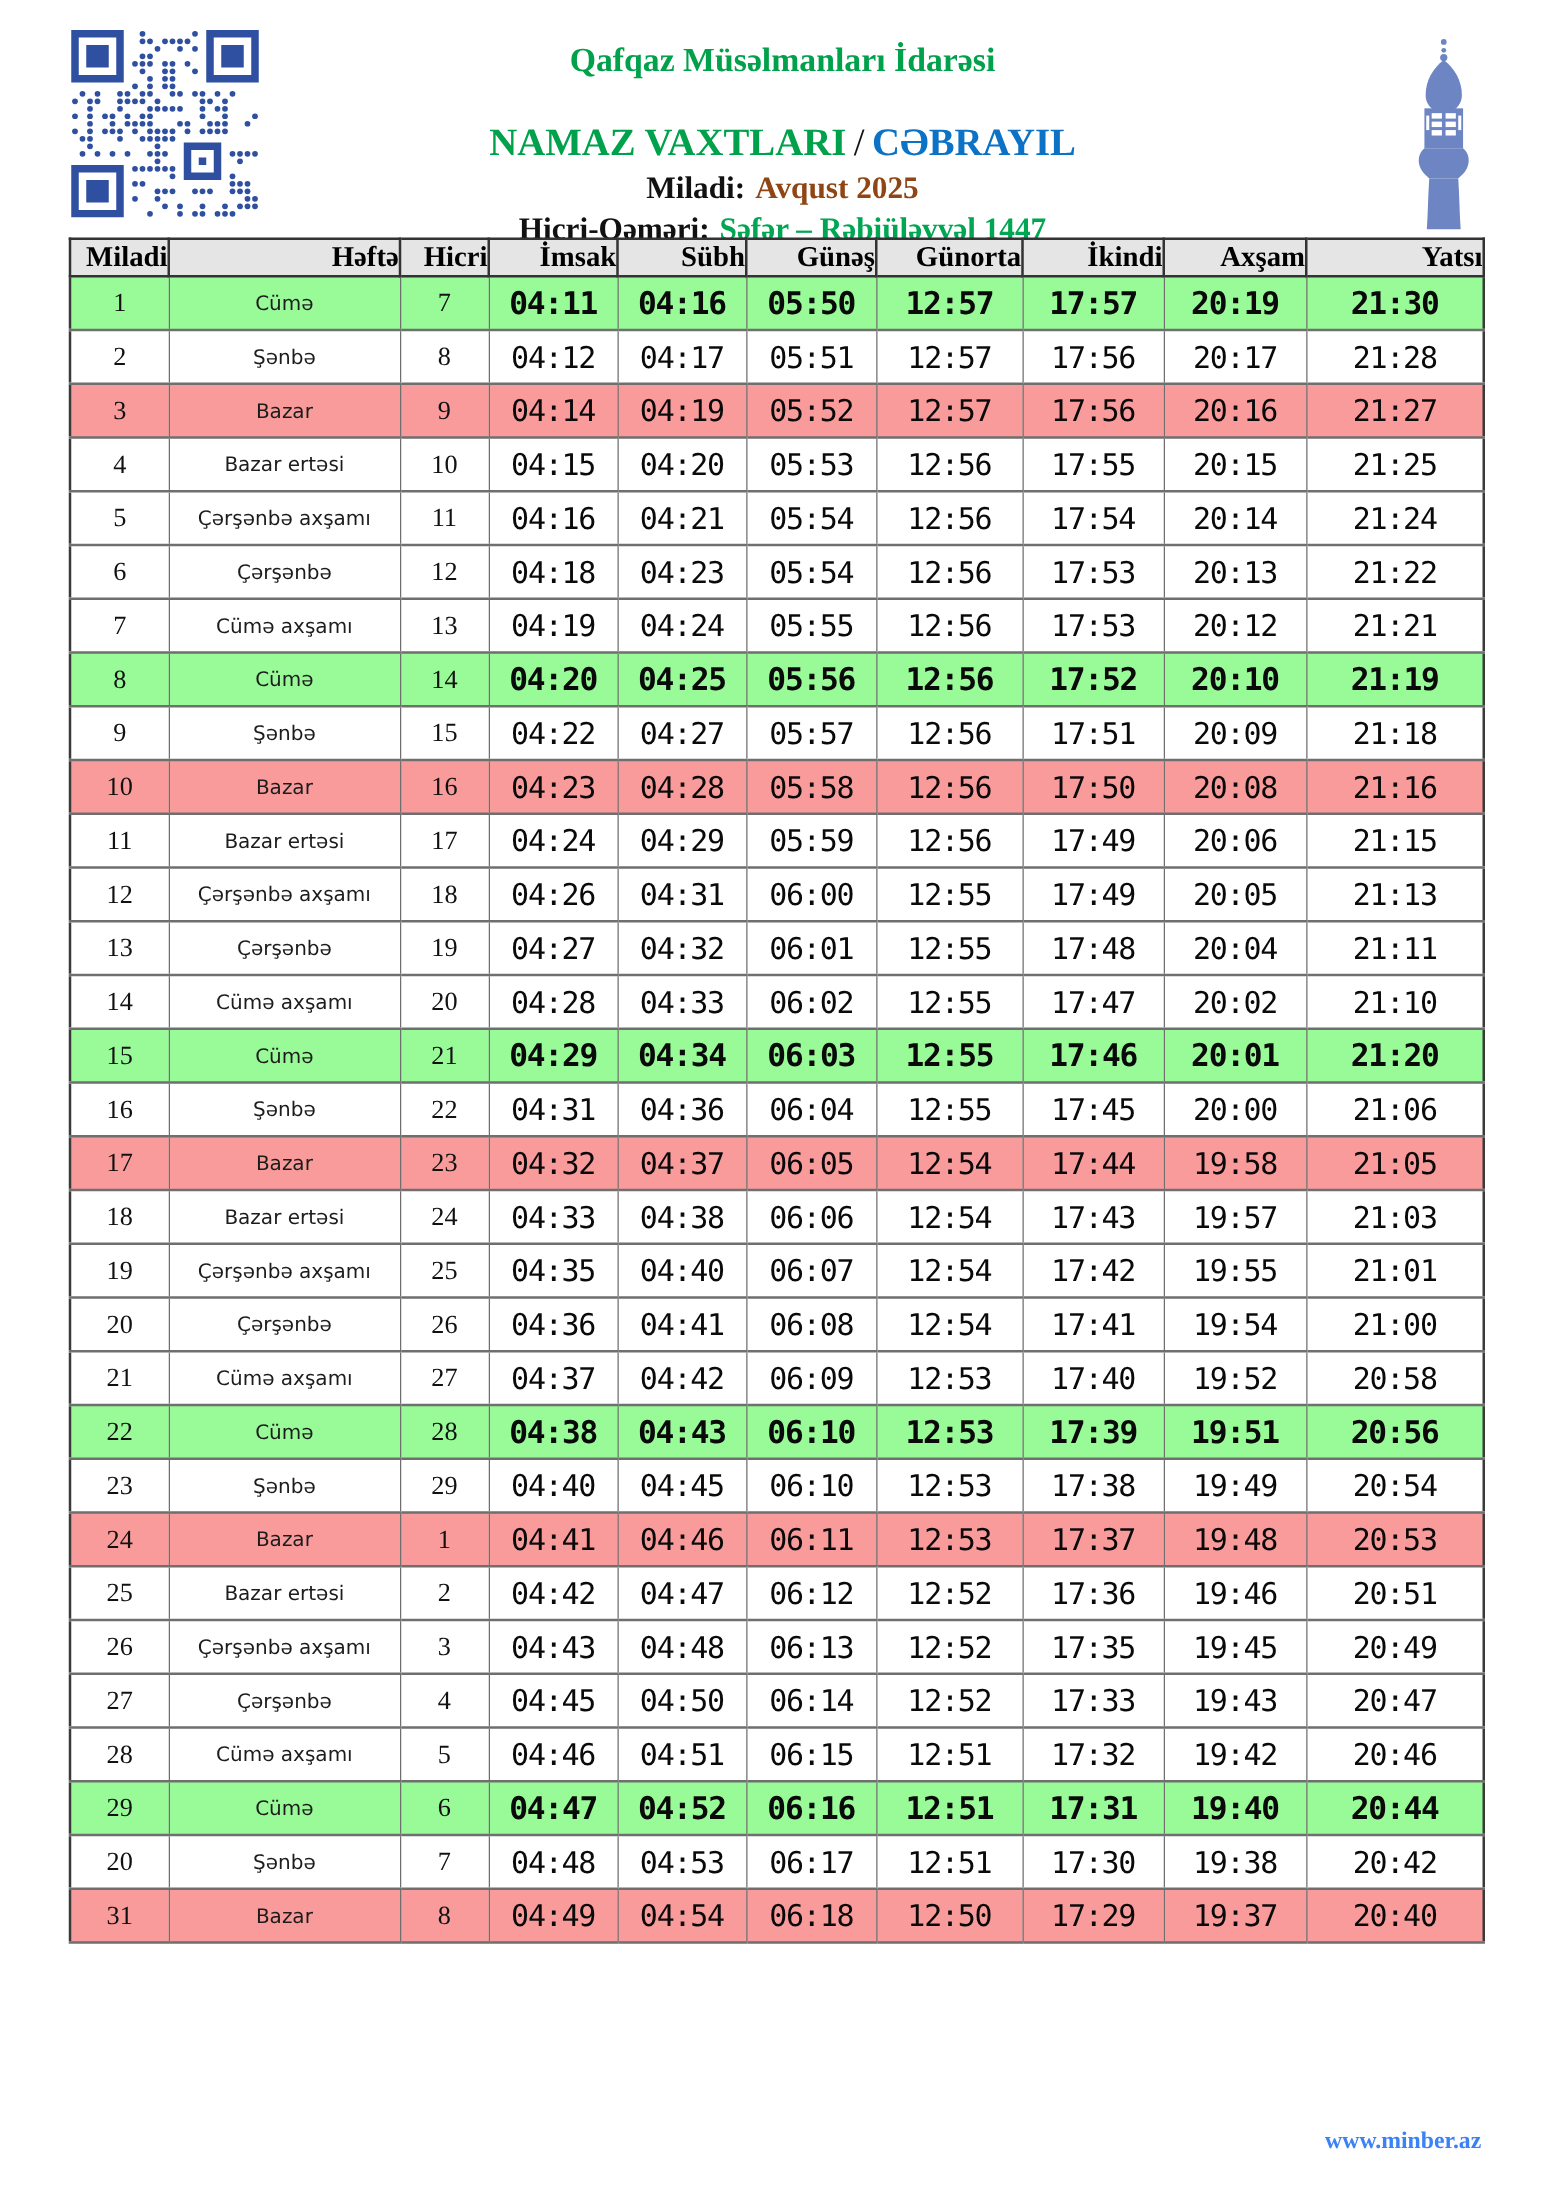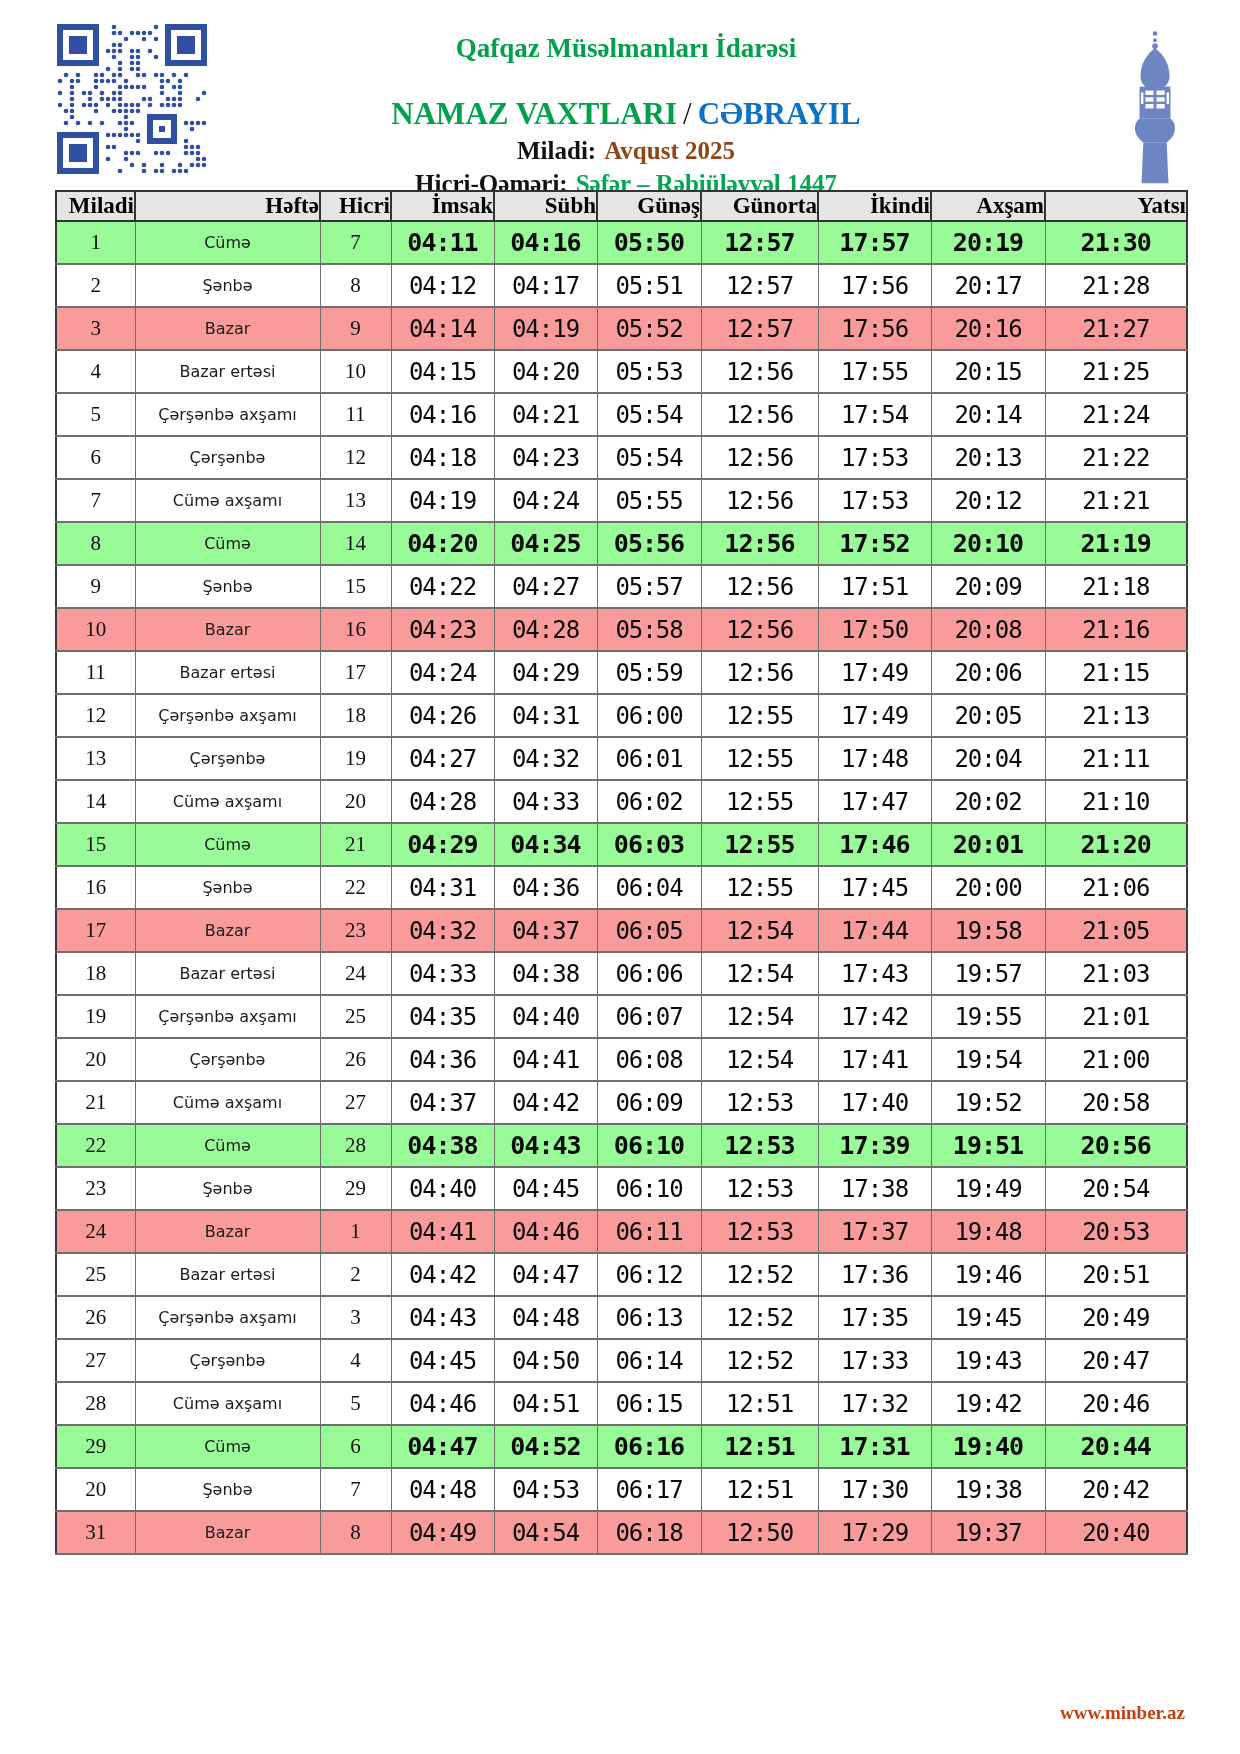--- a/index.html
+++ b/index.html
@@ -37,21 +37,21 @@
           font-weight:bold; font-size:22px; letter-spacing:1px; font-family:"Liberation Serif", serif;}
   tr.day td{height:43px;}
   td.c-num{font-family:"Liberation Serif", serif; font-size:21px; color:#111;}
   td.c-hefte{font-family:"DejaVu Sans", sans-serif; font-size:16px; color:#1c1c1c;}
   td.c-time{font-family:"DejaVu Sans Mono", monospace; font-size:24px; letter-spacing:-1px; color:#0a0a0a;}
   tr.friday td{background:var(--friday_row_bg);}
   tr.friday td.c-time{font-weight:bold; font-size:25px;}
   tr.sunday td{background:var(--sunday_row_bg);}
 
   
-  .footer{position:absolute; right:55px; top:1702px; font-size:19px; font-weight:bold; color:#c2410c;
+  .footer{position:absolute; right:55px; top:1702px; font-size:19px; font-weight:bold; color:#3b82f6;
           font-family:"Liberation Serif", serif;}
 </style>
 </head>
 <body>
 
 <div class="page">
 
   <svg class="qr" viewBox="0 0 150 150" fill="var(--qr_blue)">
     <g>
       <rect x="0" y="0" width="42" height="42"></rect>

